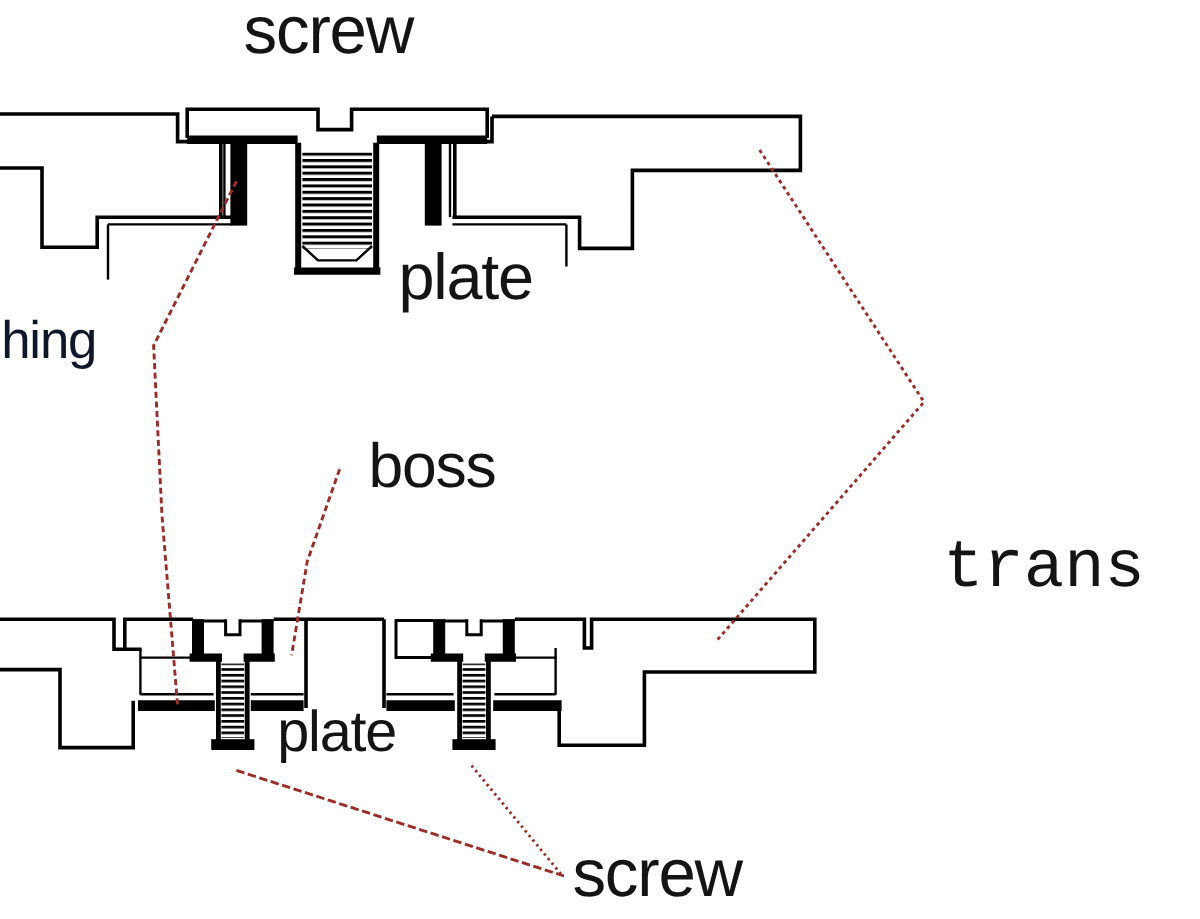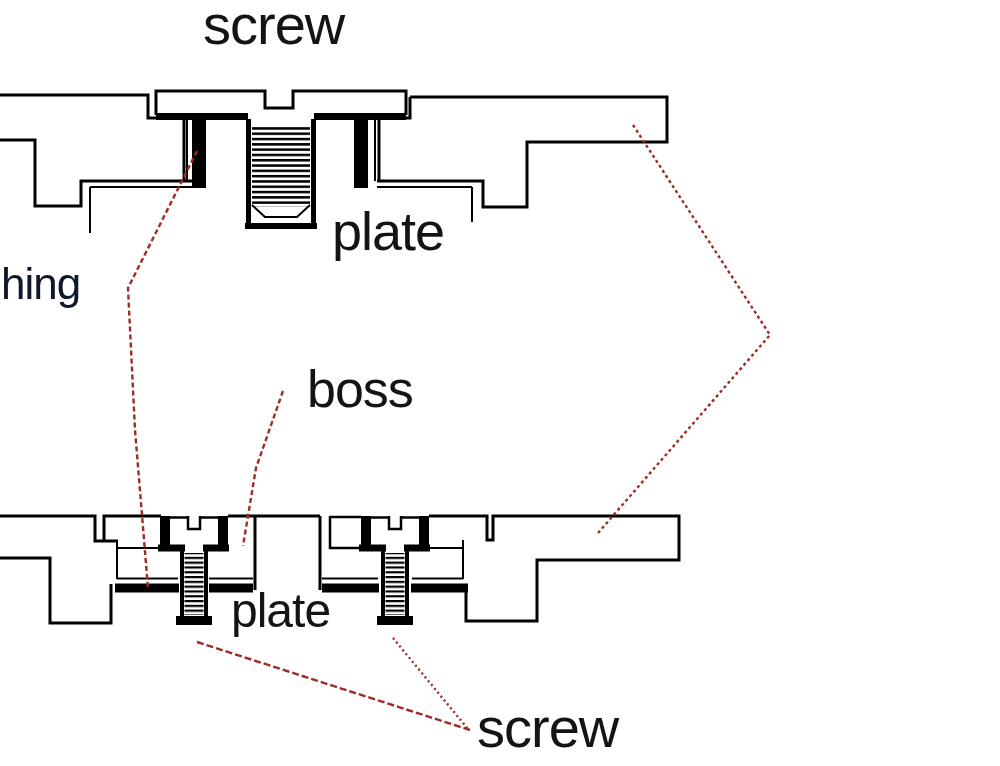--- a/index.html
+++ b/index.html
@@ -136,18 +136,19 @@
 
   <div class="lbl lbl-screw-top" style="color: rgb(20, 20, 20);">screw</div>
 
   <div class="lbl lbl-plate-top" style="color: rgb(20, 20, 20);">plate</div>
 
   <div class="lbl lbl-hing" style="color: #0f172a;">hing</div>
 
   <div class="lbl lbl-boss" style="color: rgb(20, 20, 20);">boss</div>
 
   <div class="lbl lbl-trans" style="color: rgb(20, 20, 20);">
+    <div>trans</div>
   </div>
 
   <div class="lbl lbl-plate-bottom" style="color: rgb(20, 20, 20);">plate</div>
 
   <div class="lbl lbl-screw-bottom" style="color: rgb(20, 20, 20);">screw</div>
 </div>
 
 </body></html>

